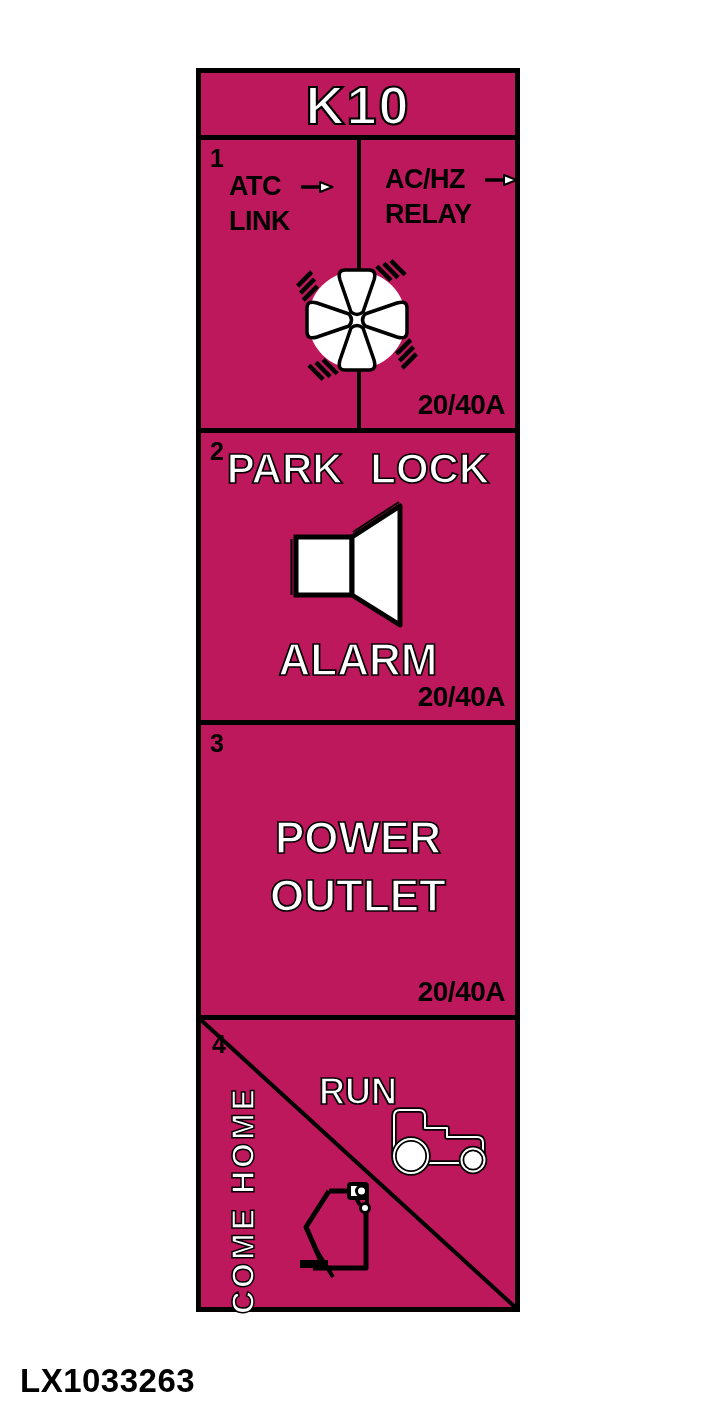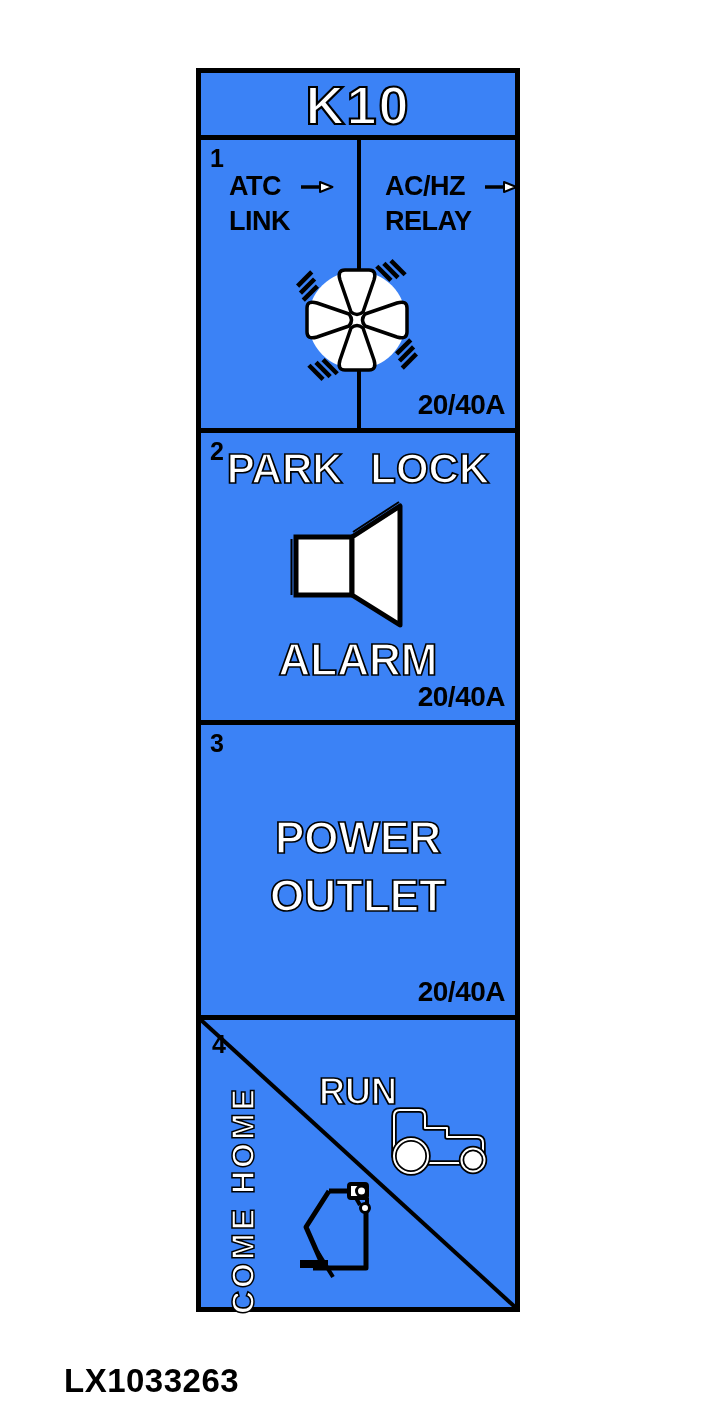--- a/index.html
+++ b/index.html
@@ -2,40 +2,40 @@
 <html><head>
 <meta charset="utf-8">
 <style>
   html,body{margin:0;padding:0;}
   body{
     width:709px;height:1418px;position:relative;background:#fff;color:#000;
     font-family:"Liberation Sans", sans-serif;overflow:hidden;
   }
   .box{
     position:absolute;left:196px;top:68px;width:324px;height:1244px;
-    border:5px solid #000;box-sizing:border-box;background:#3b82f6;
+    border:5px solid #000;box-sizing:border-box;background:#be185d;
   }
   .section{position:absolute;left:0;width:100%;}
   .hdiv{position:absolute;left:0;width:100%;height:5px;background:#000;}
   .outline{
     color:#fff;-webkit-text-stroke:1.7px #000;font-weight:700;white-space:nowrap;
   }
   .num{position:absolute;left:9px;top:4px;font-size:25px;font-weight:700;}
   .rating{position:absolute;right:10px;bottom:7px;font-size:28px;font-weight:700;letter-spacing:-0.5px;}
   .lbl{font-size:27px;font-weight:700;line-height:35px;letter-spacing:-0.5px;}
   .col{position:absolute;display:flex;flex-direction:column;align-items:flex-start;}
   .lblrow{display:flex;align-items:center;gap:19px;}
   .center-text{position:absolute;left:0;width:100%;text-align:center;}
   svg{display:block;}
   .vtext{
     position:absolute;writing-mode:vertical-rl;transform:rotate(180deg);
     font-size:32px;-webkit-text-stroke:1.5px #000;color:#fff;font-weight:700;
     letter-spacing:3px;white-space:nowrap;
   }
-  .figcode{position:absolute;left:20px;top:1362px;font-size:33px;font-weight:700;letter-spacing:0.5px;margin-left:44px;}
+  .figcode{position:absolute;left:20px;top:1362px;font-size:33px;font-weight:700;letter-spacing:0.5px;}
 </style>
 </head>
 <body>
 
 <div class="box">
 
   <div class="section" style="top:0;height:62px;">
     <div class="center-text outline" style="top:1px;font-size:54px;-webkit-text-stroke:2.2px #000;letter-spacing:2px;">K10</div>
   </div>
   <div class="hdiv" style="top:62px;"></div>
@@ -48,21 +48,21 @@
       <div class="lblrow">
         <span class="lbl">ATC</span>
         <svg width="34" height="16" viewBox="0 0 34 16">
           <line x1="1" y1="8" x2="20" y2="8" stroke="#000" stroke-width="3.5"></line>
           <polygon points="20,3 32.5,8 20,13" fill="#fff" stroke="#000" stroke-width="2" stroke-linejoin="round"></polygon>
         </svg>
       </div>
       <span class="lbl">LINK</span>
     </div>
 
-    <div class="col" style="left:184px;top:29px;">
+    <div class="col" style="left:184px;top:22px;">
       <div class="lblrow">
         <span class="lbl">AC/HZ</span>
         <svg width="34" height="16" viewBox="0 0 34 16">
           <line x1="1" y1="8" x2="20" y2="8" stroke="#000" stroke-width="3.5"></line>
           <polygon points="20,3 32.5,8 20,13" fill="#fff" stroke="#000" stroke-width="2" stroke-linejoin="round"></polygon>
         </svg>
       </div>
       <span class="lbl">RELAY</span>
     </div>
 

